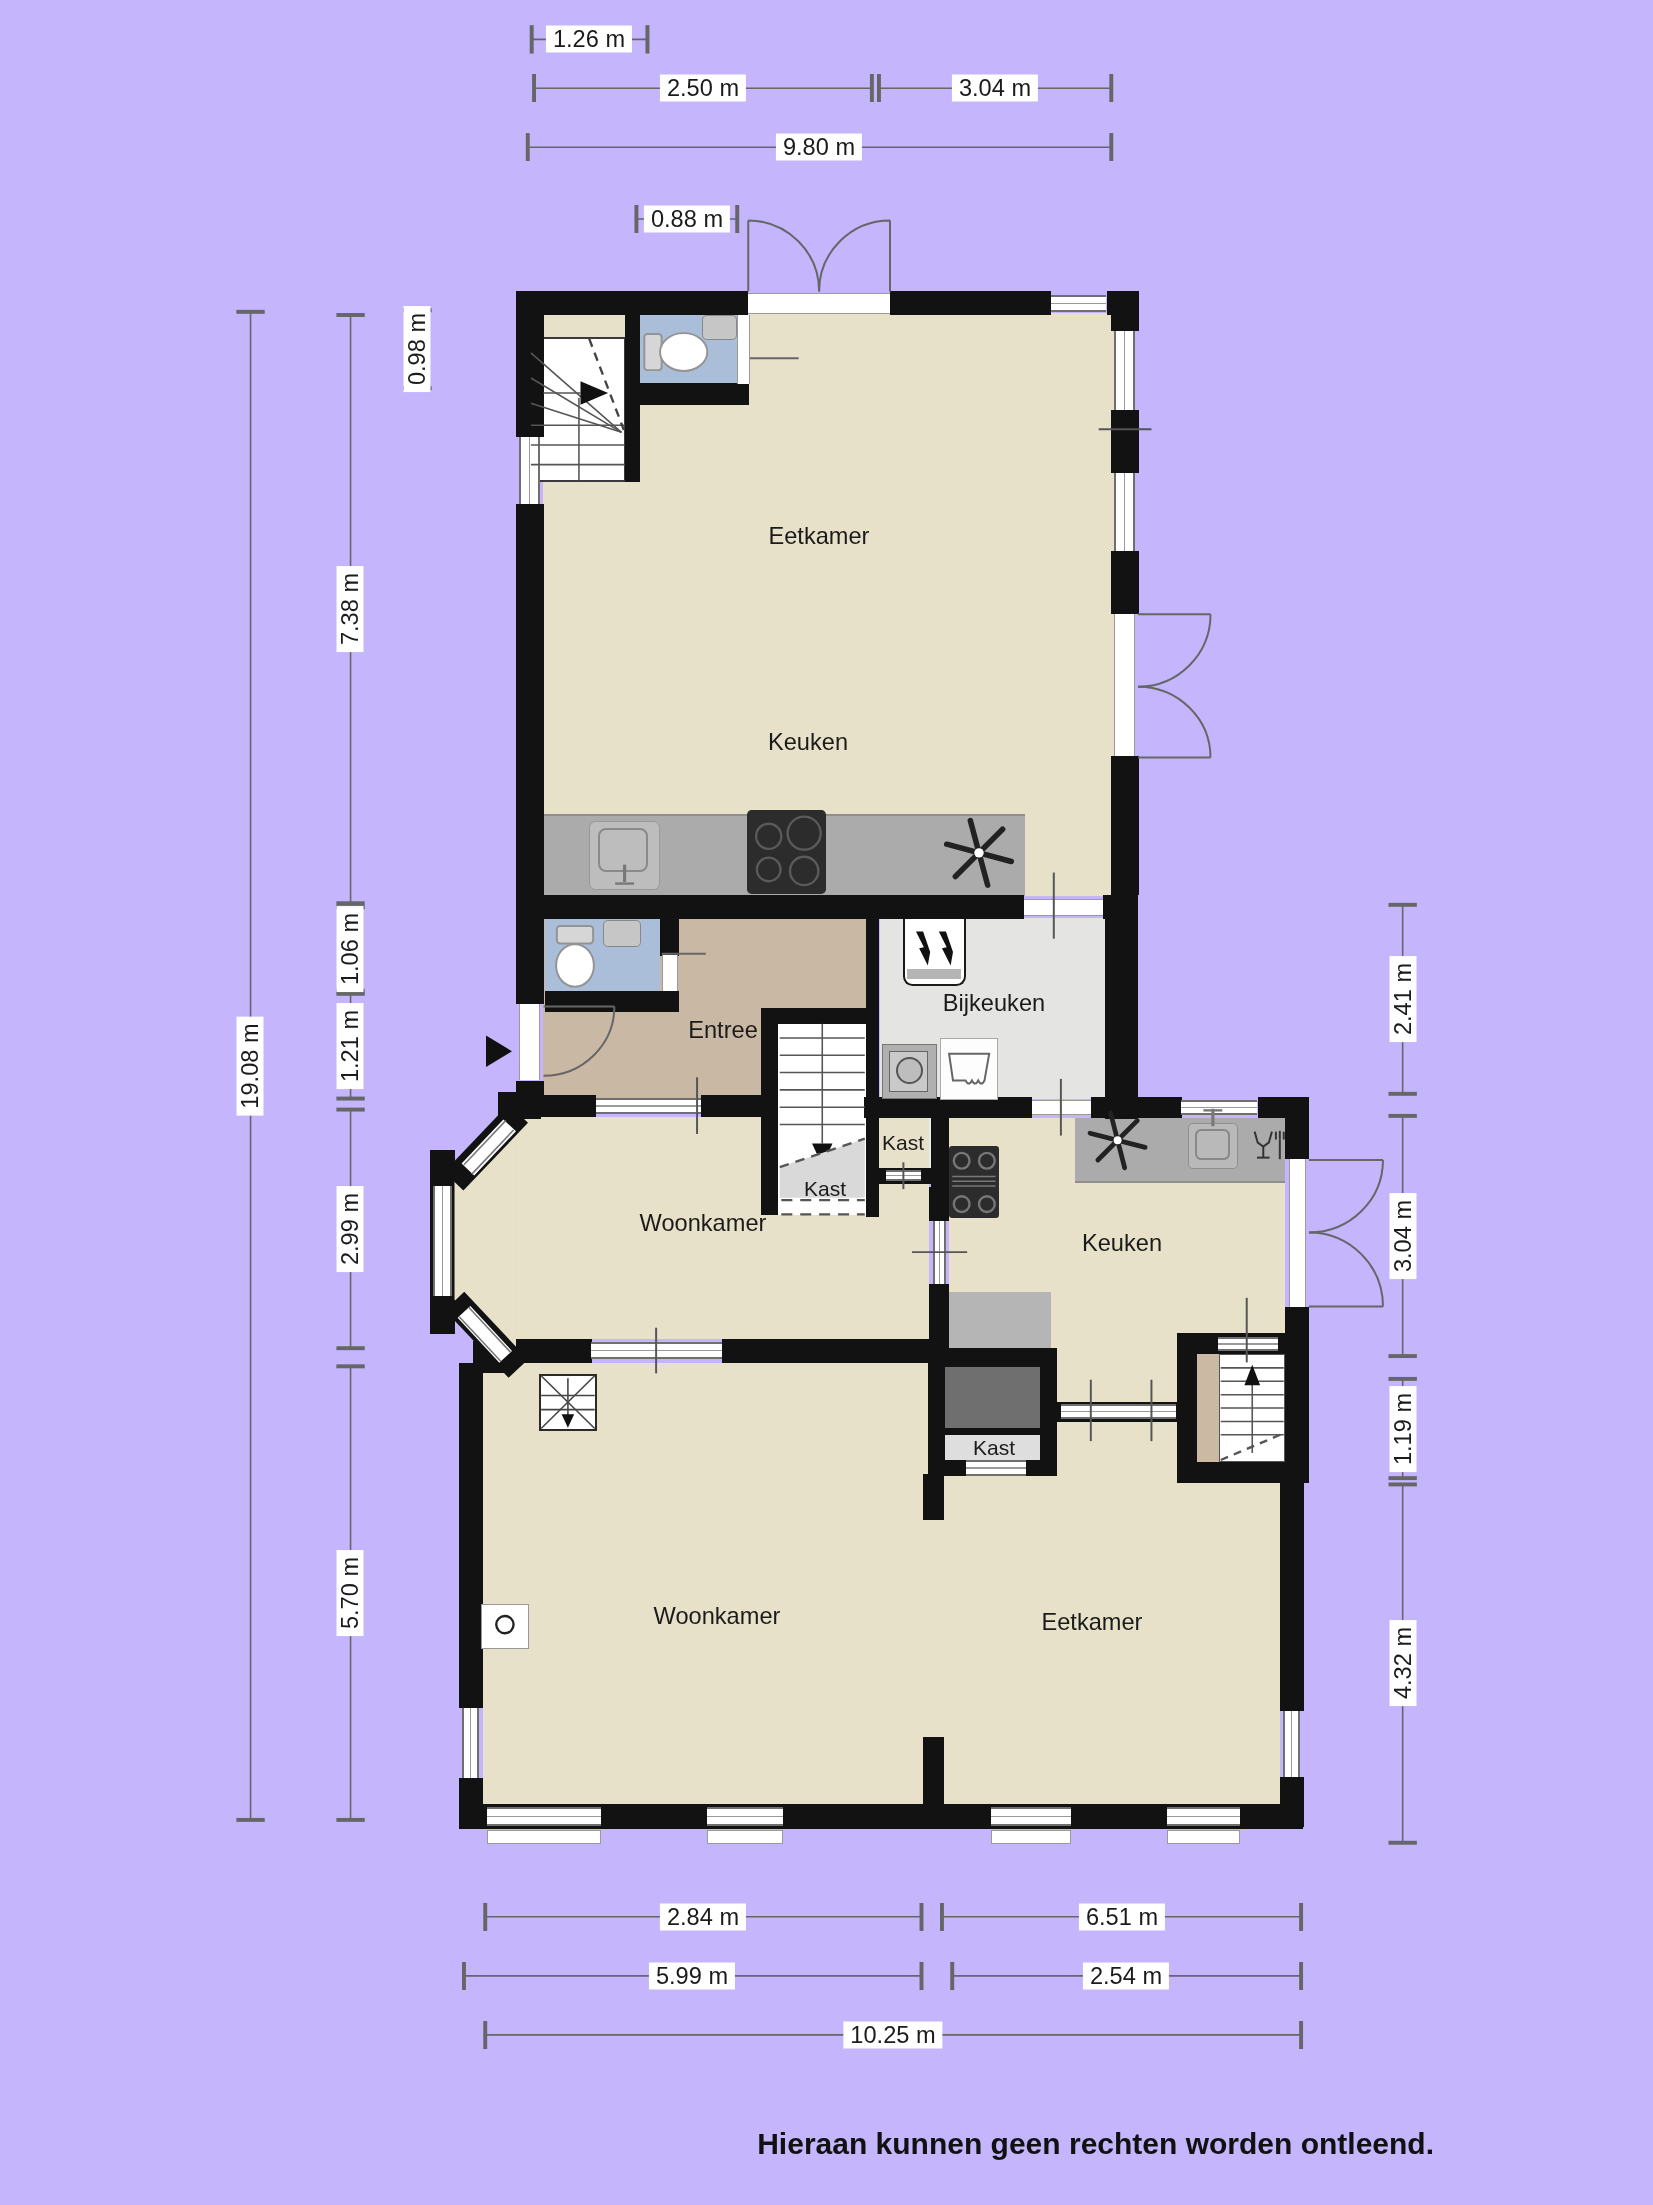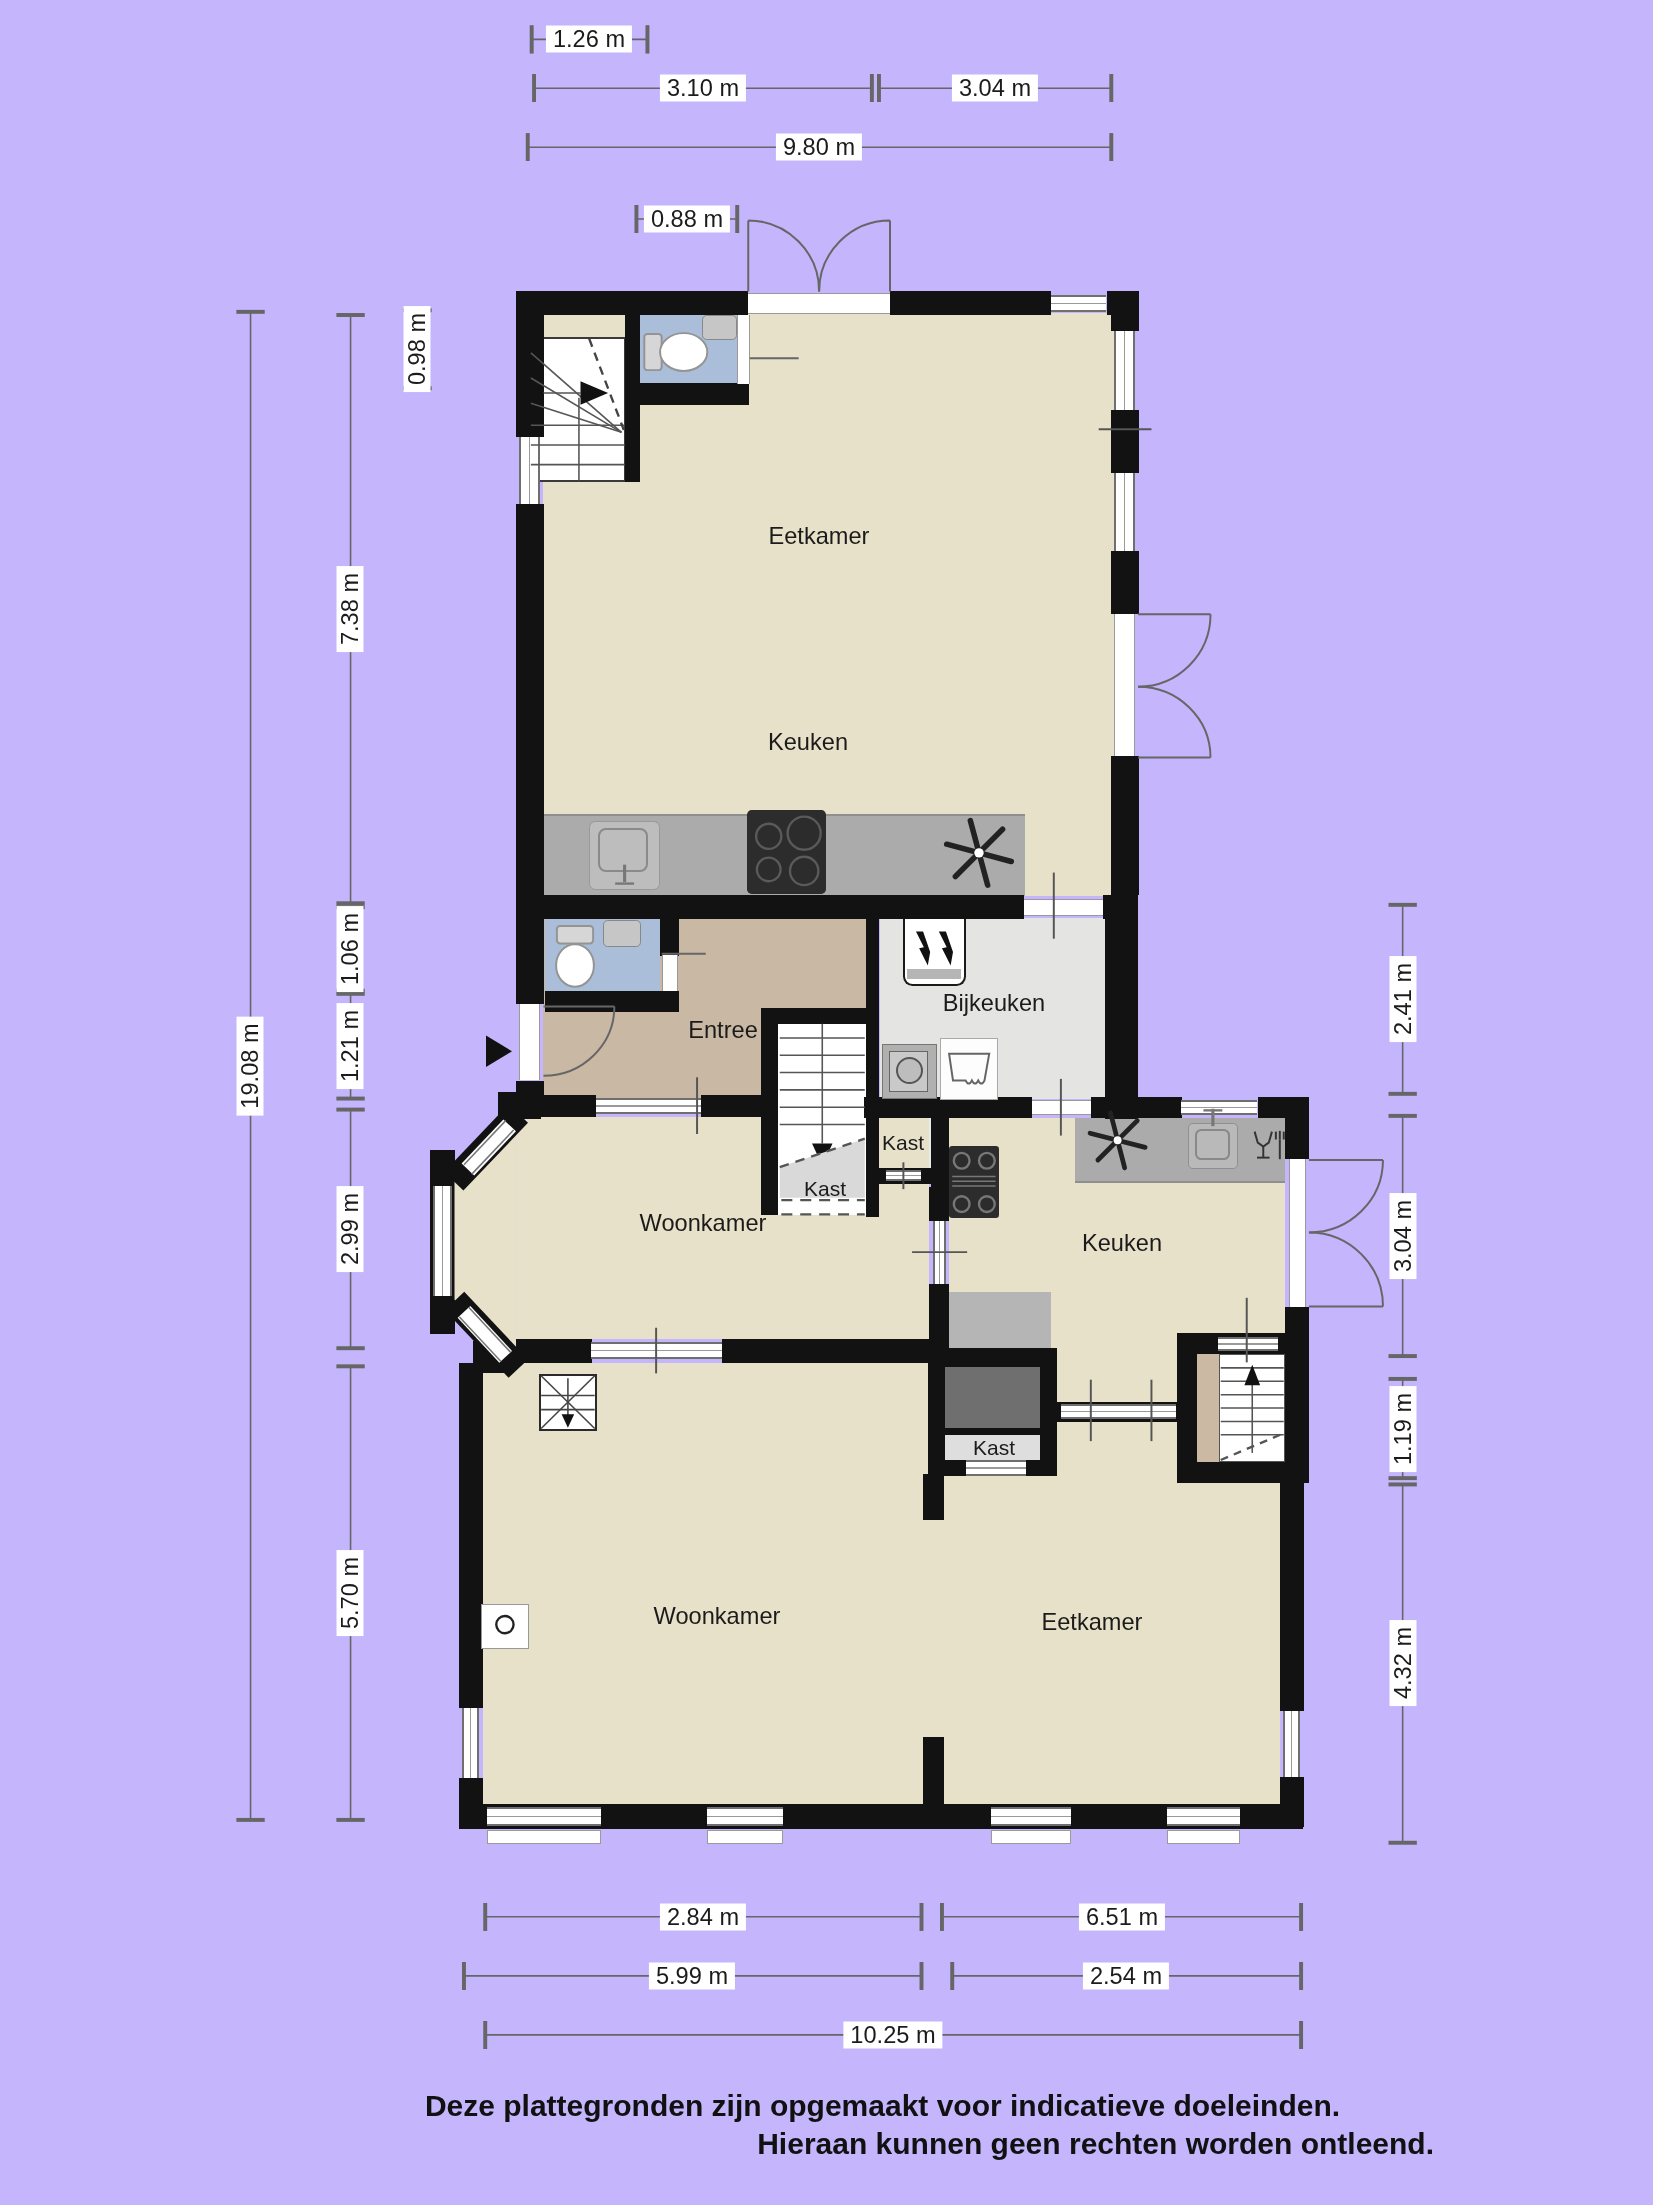--- a/index.html
+++ b/index.html
@@ -344,21 +344,21 @@
       <line x1="1781" y1="1885" x2="1781" y2="2340" marker-start="url(#tk)" marker-end="url(#tk)"></line>
       <line x1="616" y1="2434" x2="1170" y2="2434" marker-start="url(#tk)" marker-end="url(#tk)"></line>
       <line x1="1196" y1="2434" x2="1652" y2="2434" marker-start="url(#tk)" marker-end="url(#tk)"></line>
       <line x1="589" y1="2509" x2="1170" y2="2509" marker-start="url(#tk)" marker-end="url(#tk)"></line>
       <line x1="1209" y1="2509" x2="1652" y2="2509" marker-start="url(#tk)" marker-end="url(#tk)"></line>
       <line x1="616" y1="2584" x2="1652" y2="2584" marker-start="url(#tk)" marker-end="url(#tk)"></line>
     </g>
   </svg>
 
   <span class="dim" style="left:589px;top:39px;">1.26 m</span>
-  <span class="dim" style="left:703px;top:88px;">3.10 m</span>
+  <span class="dim" style="left:703px;top:88px;">2.50 m</span>
   <span class="dim" style="left:995px;top:88px;">3.04 m</span>
   <span class="dim" style="left:819px;top:147px;">9.80 m</span>
   <span class="dim" style="left:687px;top:219px;">0.88 m</span>
   <span class="dimv" style="left:417px;top:349px;">0.98 m</span>
   <span class="dimv" style="left:350px;top:609px;">7.38 m</span>
   <span class="dimv" style="left:350px;top:949px;">1.06 m</span>
   <span class="dimv" style="left:350px;top:1046px;">1.21 m</span>
   <span class="dimv" style="left:350px;top:1229px;">2.99 m</span>
   <span class="dimv" style="left:350px;top:1593px;">5.70 m</span>
   <span class="dimv" style="left:250px;top:1066px;">19.08 m</span>
@@ -377,17 +377,16 @@
   <span class="lbl" style="left:723px;top:1030px;">Entree</span>
   <span class="lbl" style="left:994px;top:1003px;">Bijkeuken</span>
   <span class="lbl" style="left:903px;top:1143px;font-size:21px;">Kast</span>
   <span class="lbl" style="left:825px;top:1189px;font-size:21px;">Kast</span>
   <span class="lbl" style="left:703px;top:1223px;">Woonkamer</span>
   <span class="lbl" style="left:1122px;top:1243px;">Keuken</span>
   <span class="lbl" style="left:994px;top:1448px;font-size:21px;">Kast</span>
   <span class="lbl" style="left:717px;top:1616px;">Woonkamer</span>
   <span class="lbl" style="left:1092px;top:1622px;">Eetkamer</span>
 
-  <div class="disc" style="top:2089px;">Deze plattegronden zijn opgemaakt voor indicatieve doeleinden.</div>
   <div class="disc" style="top:2127px;text-align:right;">Hieraan kunnen geen rechten worden ontleend.</div>
 
 </div>
 
 
 </body></html>

